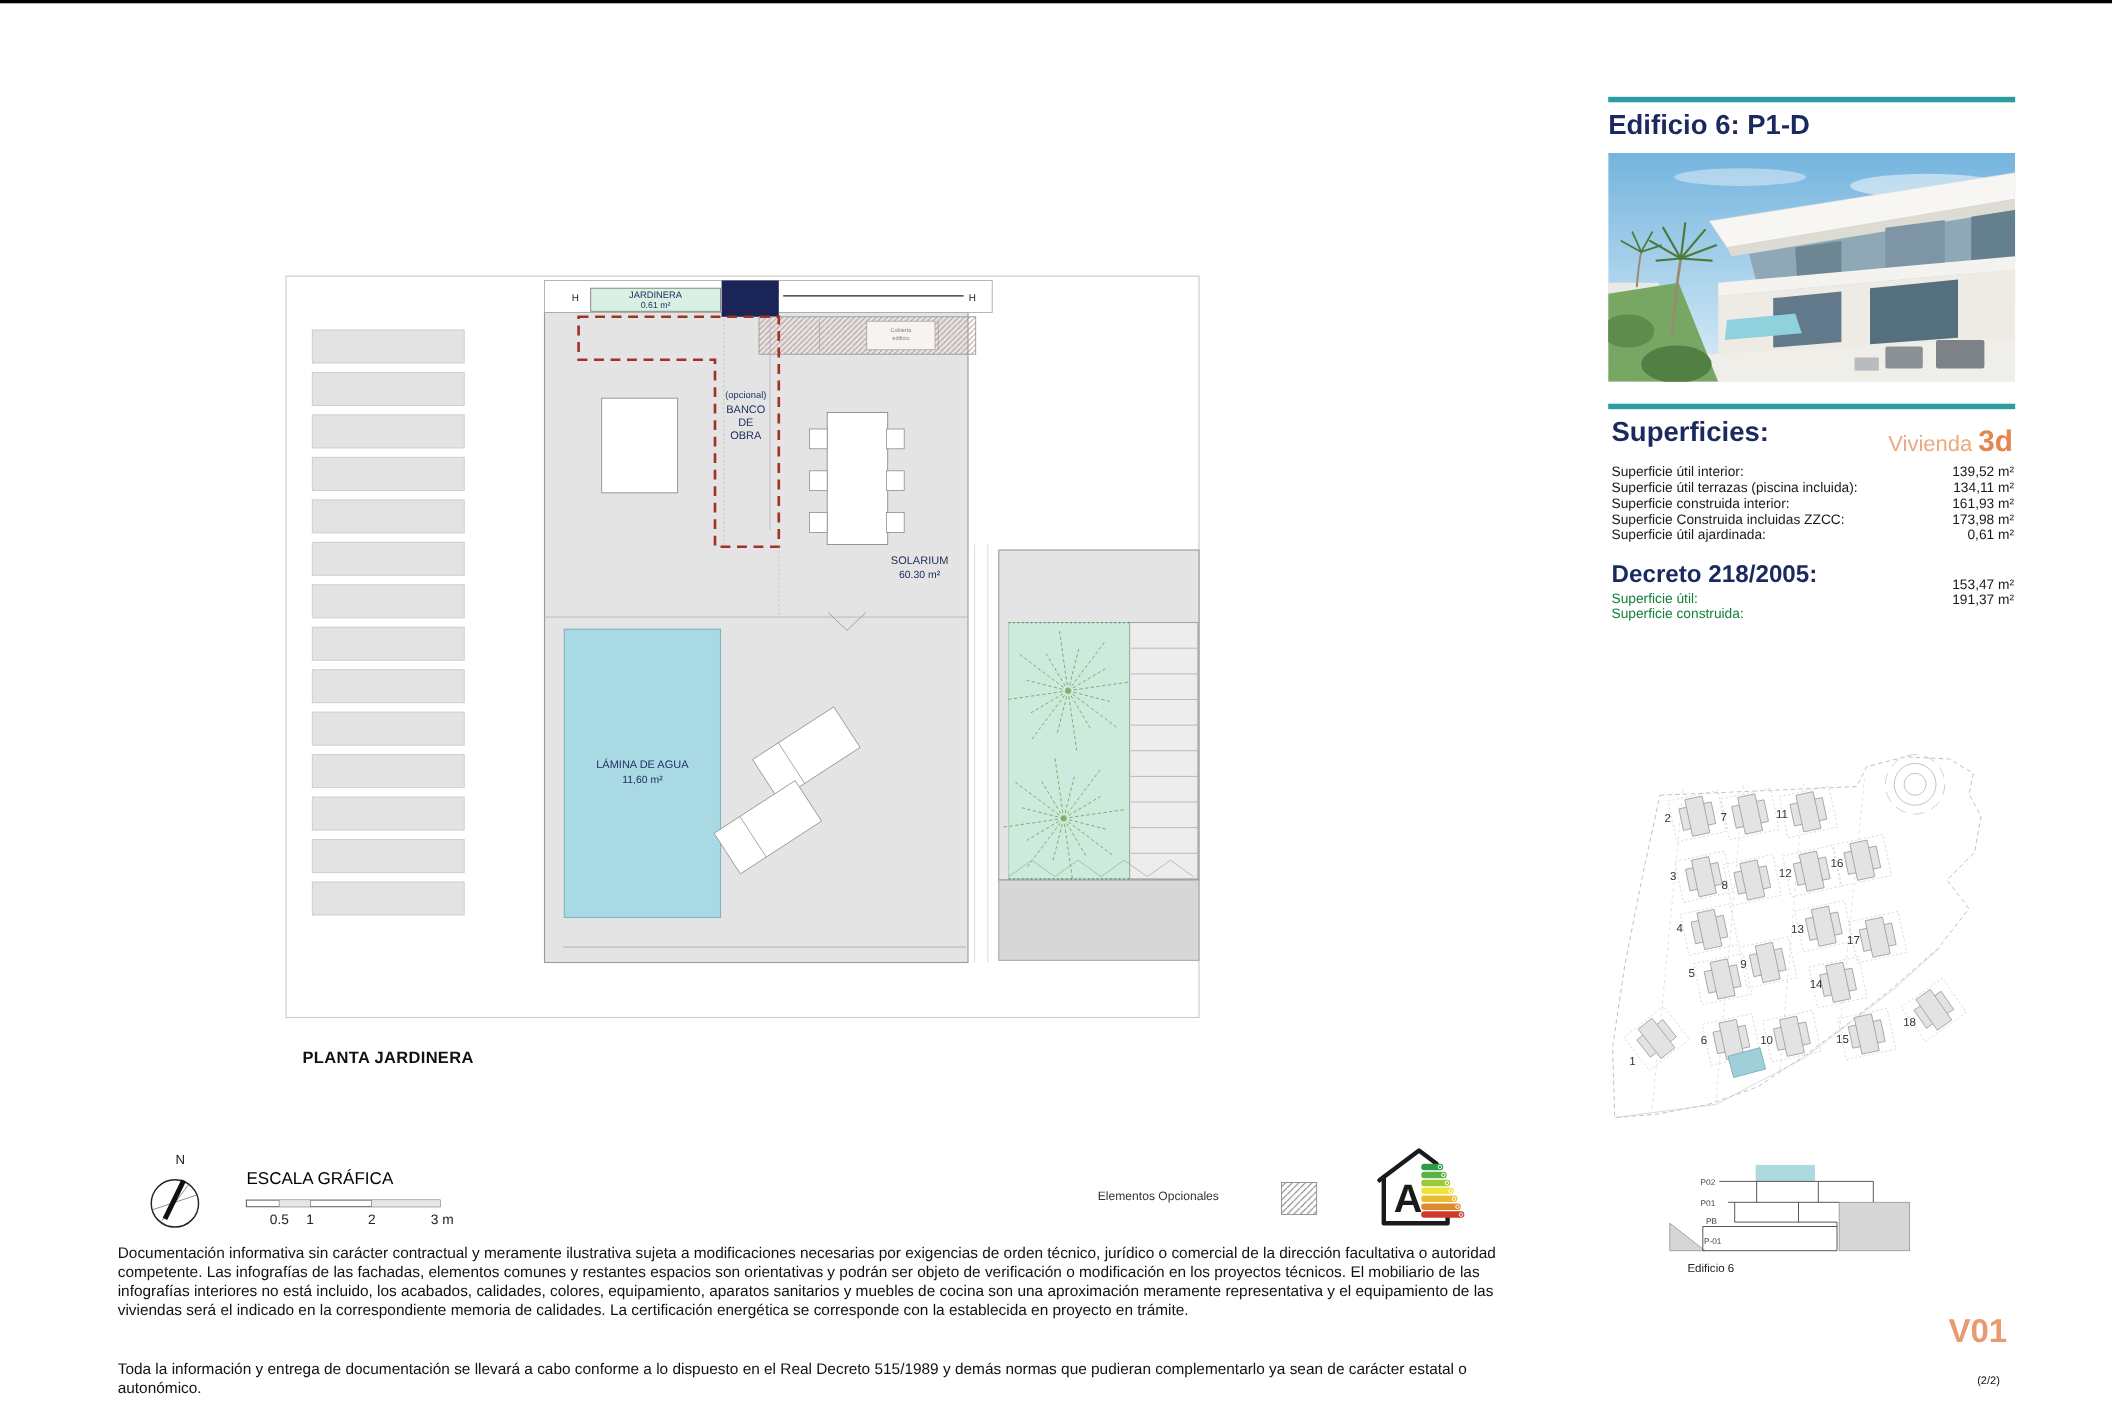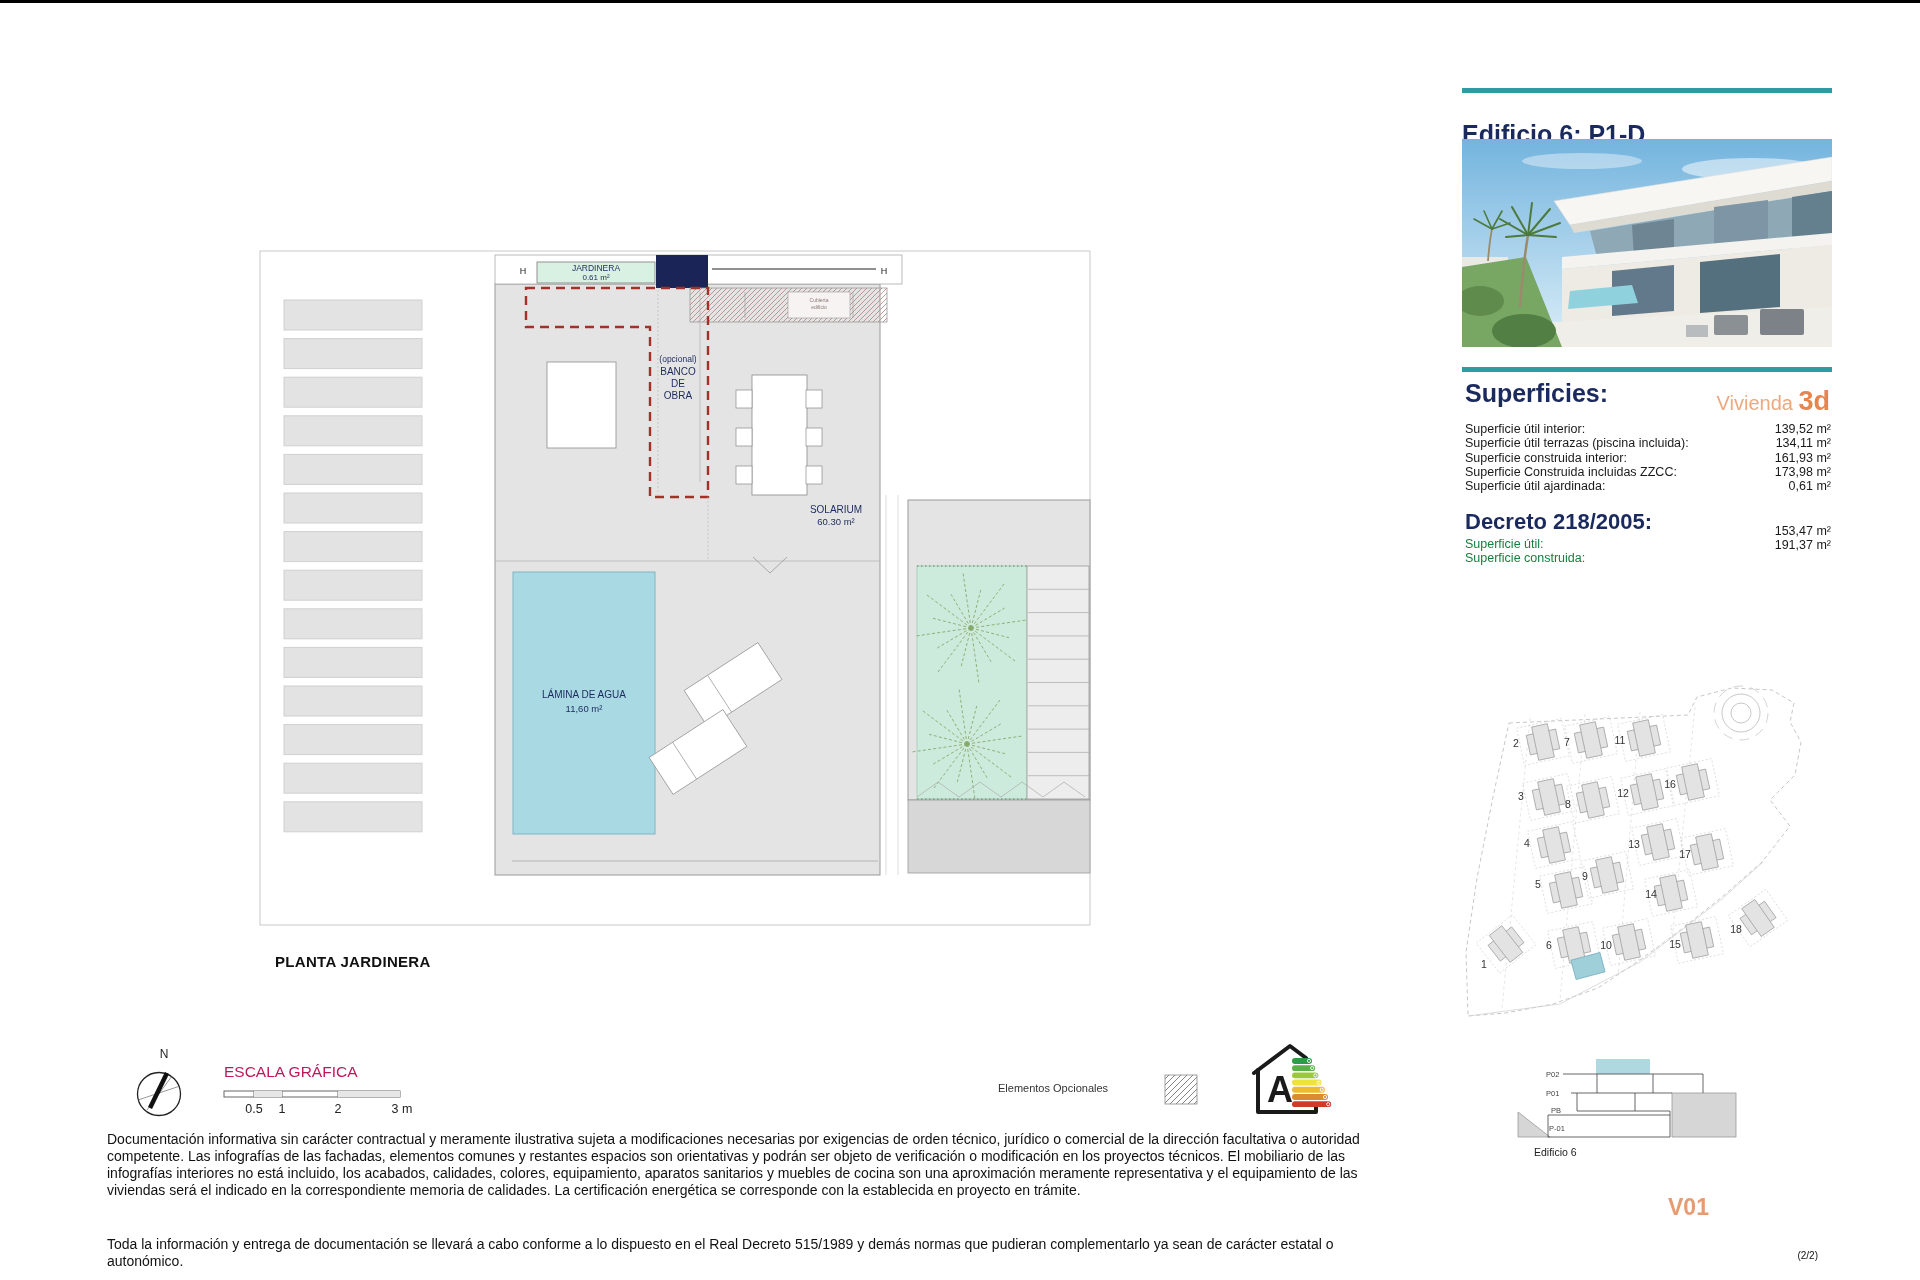--- a/index.html
+++ b/index.html
@@ -1,34 +1,34 @@
 <!DOCTYPE html>
 <html><head>
 <meta charset="utf-8">
 <style>
   html,body{margin:0;padding:0;}
   body{width:1920px;height:1280px;position:relative;background:#fff;
        font-family:"Liberation Sans",sans-serif;overflow:hidden;color:#111;}
   .abs{position:absolute;}
   .topline{left:0;top:0;width:1920px;height:3px;background:#000;}
   .rule{height:5px;background:#2E9DA2;width:370px;left:1462px;}
-  .hdr{left:1462px;top:100px;font-size:25px;font-weight:bold;color:#1B2A5E;margin-top:20px;}
+  .hdr{left:1462px;top:100px;font-size:25px;font-weight:bold;color:#1B2A5E;}
   .sup-title{left:1465px;top:379px;font-size:25px;font-weight:bold;color:#1B2A5E;}
   .vivienda{left:1462px;top:386px;width:368px;text-align:right;color:#ECA87F;font-size:20px;}
   .vivienda b{color:#E6854E;font-size:27px;font-weight:bold;}
   .suprows{left:1465px;top:422px;width:366px;font-size:12.5px;line-height:14.3px;color:#1a1a1a;}
   .suprow{display:flex;justify-content:space-between;}
   .dec-title{left:1465px;top:509px;font-size:22px;font-weight:bold;color:#1B2A5E;}
   .dec-labels{left:1465px;top:537px;font-size:12.5px;line-height:14.3px;color:#15803d;}
   .dec-values{left:1465px;top:524px;width:366px;text-align:right;font-size:12.5px;line-height:14.3px;color:#1a1a1a;}
   .plan-caption{left:275px;top:953px;font-size:15px;font-weight:bold;color:#111;letter-spacing:.3px;}
-  .escala{left:224px;top:1063px;font-size:15.5px;color:#be185d;}
+  .escala{left:224px;top:1063px;font-size:15.5px;color:#000000;}
   .elementos{left:998px;top:1082px;font-size:11px;color:#333;}
   .para{left:95px;width:1292px;font-size:14px;line-height:17px;color:#111;margin-left:12px;}
-  .v01{left:1668px;top:1194px;width:124px;text-align:left;font-size:23px;font-weight:bold;color:#E89A70;}
+  .v01{left:1736px;top:1194px;width:124px;text-align:center;font-size:30px;font-weight:bold;color:#E89A70;}
   .pagenum{left:1700px;top:1250px;width:118px;text-align:right;font-size:10px;color:#111;}
   svg text{font-family:"Liberation Sans",sans-serif;}
 </style>
 </head>
 <body>
 
 <div class="abs topline"></div>
 
 <svg class="abs" style="left:250px;top:240px" width="860" height="700" viewBox="250 240 860 700">
   <defs>

